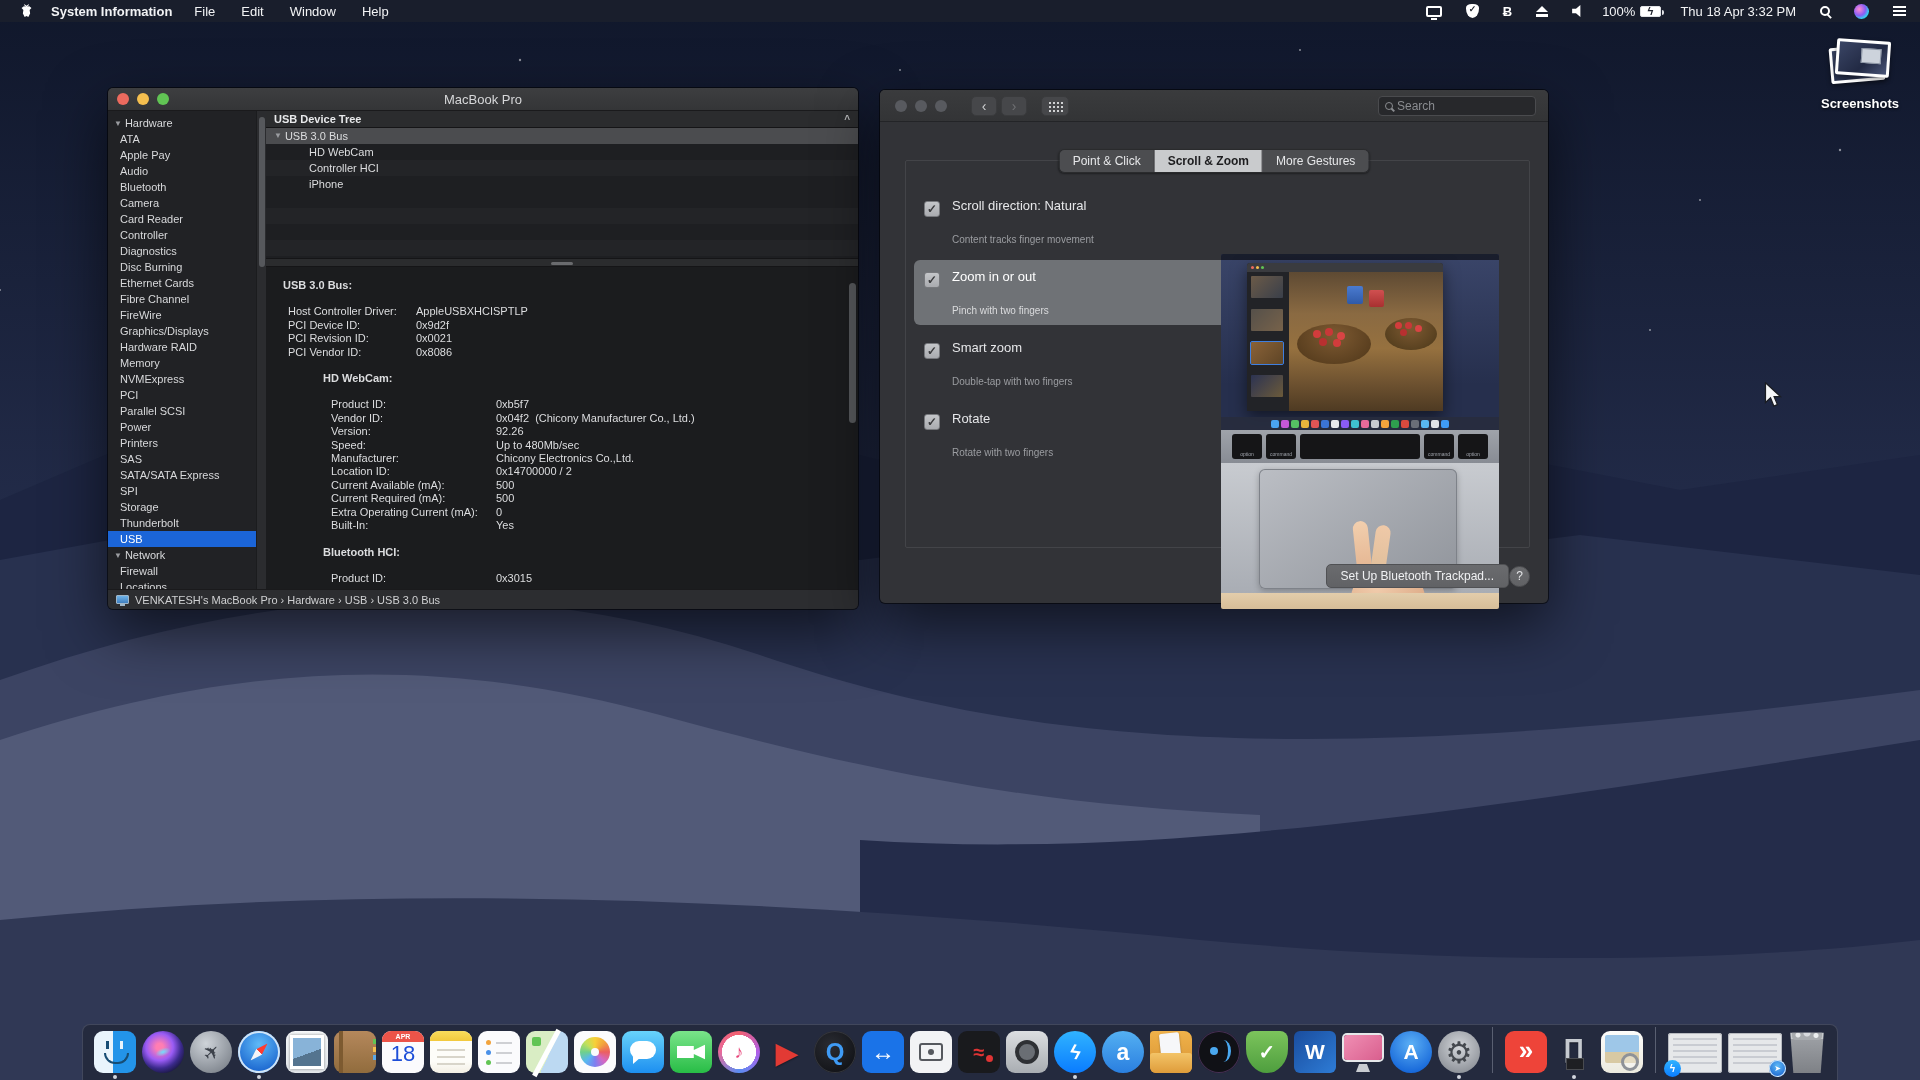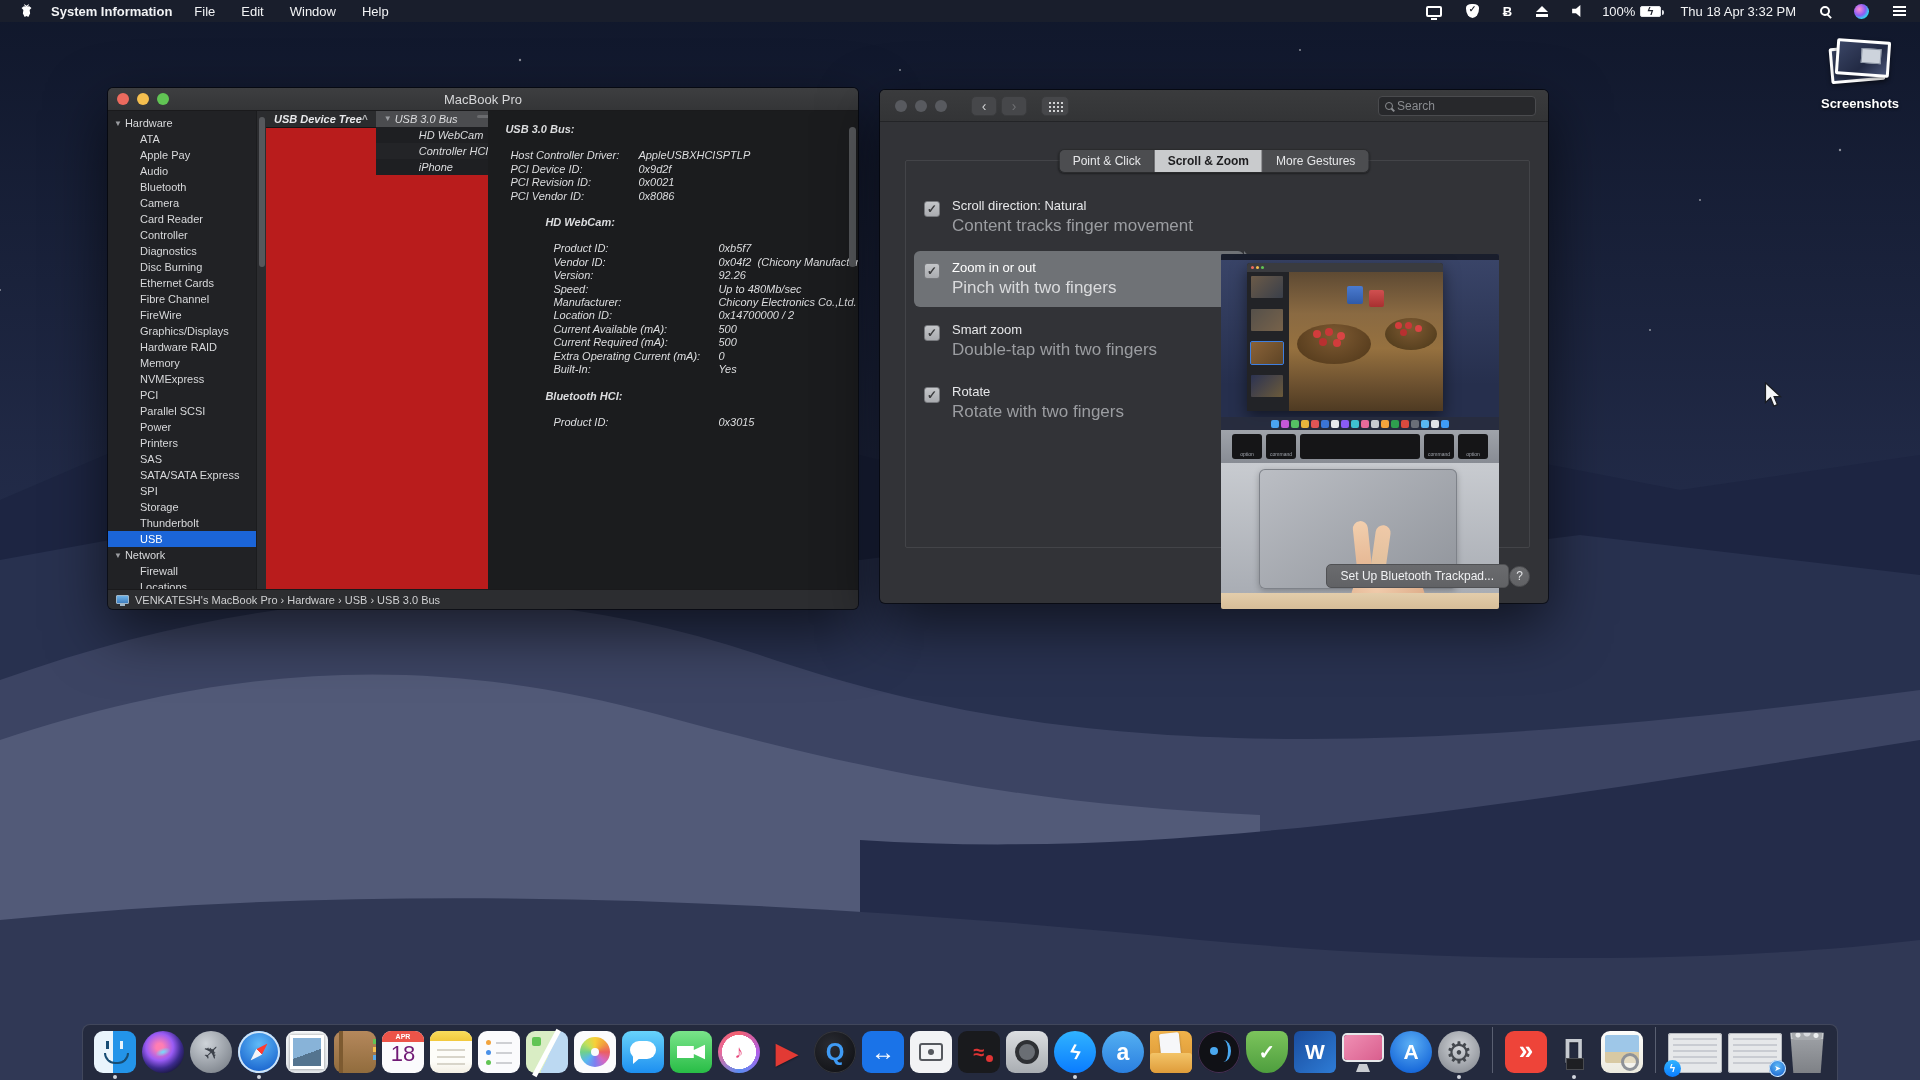--- a/index.html
+++ b/index.html
@@ -54,23 +54,23 @@
   
   .sysinfo { left:108px; top:88px; width:750px; height:521px; background:#202124; }
   .sysinfo .titlebar { height:23px; padding-left:9px; background:linear-gradient(#3d3e40,#343537); border-bottom:1px solid #1a1a1c; }
   .sysinfo .win-title { color:#d6d7d9; }
   .si-body { position:absolute; top:23px; bottom:20px; left:0; right:0; display:flex; }
   .si-sidebar { width:148px; background:#212225; overflow:hidden; padding-top:4px; font-size:11px; color:#d8d9db; }
   .si-scroll { width:10px; background:#2b2c2f; border-left:1px solid #1b1c1e; position:relative; }
   .si-scroll::after { content:""; position:absolute; top:6px; left:2px; width:6px; height:150px; background:#56585c; border-radius:3px; }
   .sb-section-header { display:flex; align-items:center; height:16px; padding-left:6px; gap:3px; font-size:11px; }
   .sb-tri { font-size:8px; color:#9a9ca0; }
-  .sb-item { height:16px; line-height:16px; padding-left:32px; white-space:nowrap; cursor:default; }
+  .sb-item { height:16px; line-height:16px; padding-left:12px; white-space:nowrap; cursor:default; }
   .sb-item.sel { background:#1b65d8; color:#fff; }
-  .si-main { flex:1; display:flex; flex-direction:row; background:#b91c1c; min-width:0;font-style:italic; }
+  .si-main { flex:1; display:flex; flex-direction:column; background:#b91c1c; min-width:0; }
   .tree-header { height:17px; background:#2b2c2e; border-bottom:1px solid #151517; display:flex; align-items:center;
     padding:0 8px; font-size:11px; font-weight:bold; color:#e8e9eb; }
   .tree-caret { margin-left:auto; color:#b6b7b9; font-size:10px; }
   .tree-rows { }
   .tree-row { height:16px; line-height:16px; font-size:11px; color:#dcdddf; display:flex; align-items:center; white-space:nowrap; }
   .tree-row.lvl-0 { padding-left:8px; }
   .tree-row.lvl-1 { padding-left:40px; }
   .tree-row:nth-child(odd) { background:#232427; }
   .tree-row:nth-child(even) { background:#1e1f22; }
   .tree-row.sel { background:#4b4c4f; }
@@ -117,21 +117,21 @@
   .tp-body { position:absolute; top:32px; bottom:0; left:0; right:0; }
   .tabs { position:absolute; top:27px; left:50%; transform:translateX(-50%); display:flex; z-index:3;
     border-radius:6px; overflow:hidden; border:1px solid #2a2b2d; box-shadow:0 1px 2px rgba(0,0,0,.4); }
   .tab { height:22px; line-height:22px; padding:0 13px; font-size:12px; background:#4c4d50; color:#e6e7e9; border-right:1px solid #3c3d3f; }
   .tab:last-child { border-right:none; }
   .tab.sel { background:#c9cbcd; color:#1d1d1f; font-weight:bold; }
   .content-box { position:absolute; left:25px; right:18px; top:38px; bottom:55px; border:1px solid #434448; border-radius:2px; }
   .options { position:absolute; left:8px; top:28px; width:330px; }
   .opt { position:relative; padding:9px 14px 9px 38px; margin-bottom:6px; }
   .opt-label { font-size:13px; color:#e6e7e9; }
-  .opt-sub { font-size:17px; color:#9b9da1; margin-top:3px; }
+  .opt-sub { font-size:10px; color:#9b9da1; margin-top:21px; }
   .opt.hl { background:#6f7276; border-radius:6px; }
   .opt.hl::after { content:""; position:absolute; right:-24px; top:0; border-top:26px solid transparent;
     border-bottom:26px solid transparent; border-left:24px solid #6f7276; }
   .opt.hl .opt-label { color:#ffffff; }
   .opt.hl .opt-sub { color:#dadbdd; }
   .cbox { position:absolute; left:10px; top:12px; width:16px; height:16px; background:linear-gradient(#c4c6c9,#a9abaf);
     border:1px solid #77797d; border-radius:3px; text-align:center; line-height:15px; font-size:12px; color:#3a3b3d; font-weight:bold; }
   .opt.checked .cbox::before { content:"✓"; }
 
   .setup-row { position:absolute; right:18px; bottom:15px; display:flex; align-items:center; }
@@ -221,21 +221,21 @@
     clip-path:polygon(50% 0, 100% 50%, 50% 100%, 0 50%); transform:rotate(45deg); }
   .di-mail { background:linear-gradient(#f7f9fa,#e3e7eb); }
   .di-mail .glyph::before { content:""; width:28px; height:28px; background:linear-gradient(160deg,#88b3d8 0 55%, #54748f 55%);
     border:3px solid #fff; box-shadow:0 0 3px rgba(0,0,0,.4); }
   .di-contacts { background:linear-gradient(#b5885c,#916c3d); }
   .di-contacts .glyph::before { content:""; position:absolute; left:5px; top:0; width:4px; height:42px; background:#7d5a30; }
   .di-contacts .glyph::after { content:""; position:absolute; right:0px; top:8px; width:3px; height:5px; background:#61c454;
     box-shadow:0 8px 0 #f5bf4f, 0 16px 0 #5aa8e8; }
   .di-calendar { background:#fbfbfd; }
   .di-calendar .cal-month { display:block; position:absolute; top:2px; left:0; right:0; text-align:center; font-size:7px; font-weight:bold; color:#fff; z-index:3; }
-  .di-calendar .cal-day { display:block; position:absolute; top:10px; left:0; right:0; text-align:center; font-size:22px; color:#701a75; z-index:3; }
+  .di-calendar .cal-day { display:block; position:absolute; top:10px; left:0; right:0; text-align:center; font-size:22px; color:#1d4ed8; z-index:3; }
   .di-calendar .glyph::before { content:""; position:absolute; left:0; top:0; width:42px; height:11px; background:#ec5449; border-radius:9px 9px 0 0; }
   .di-notes { background:linear-gradient(#fdfdf9 0 72%, #f3efe4); }
   .di-notes .glyph::before { content:""; position:absolute; left:0; top:0; width:42px; height:10px; background:linear-gradient(#f9dc5c,#f2c93d); border-radius:9px 9px 0 0; }
   .di-notes .glyph::after { content:""; position:absolute; left:7px; top:18px; width:28px; height:2px; background:#d8d5ca; box-shadow:0 7px 0 #d8d5ca, 0 14px 0 #d8d5ca; }
   .di-reminders { background:#fbfbfd; }
   .di-reminders .glyph::before { content:""; position:absolute; left:8px; top:9px; width:5px; height:5px; border-radius:50%;
     background:#f2a33c; box-shadow:0 10px 0 #4a90e8, 0 20px 0 #61c454; }
   .di-reminders .glyph::after { content:""; position:absolute; left:18px; top:11px; width:16px; height:2px; background:#cfd0d4;
     box-shadow:0 10px 0 #cfd0d4, 0 20px 0 #cfd0d4; }
   .di-maps { background:linear-gradient(115deg,#d9edc4 0 55%, #bcd9f2 55%); }

